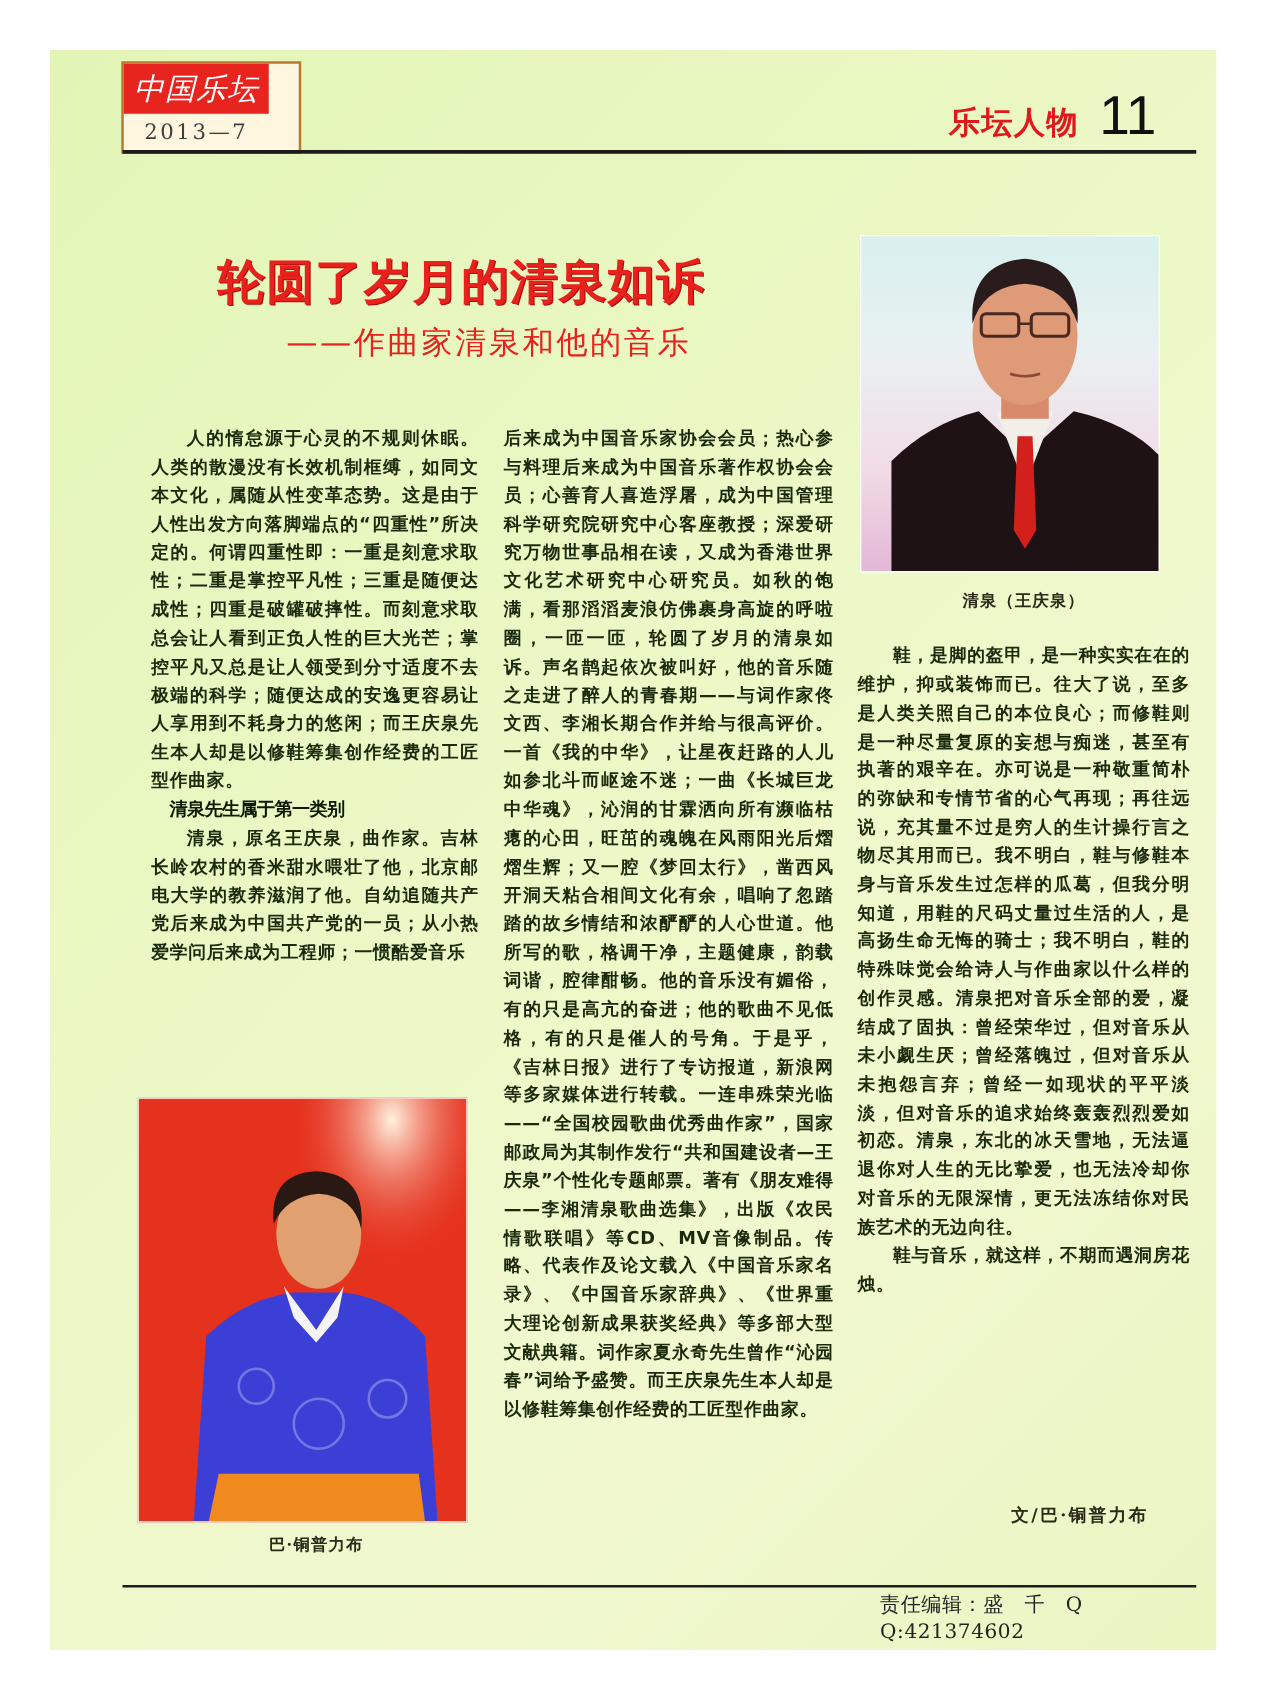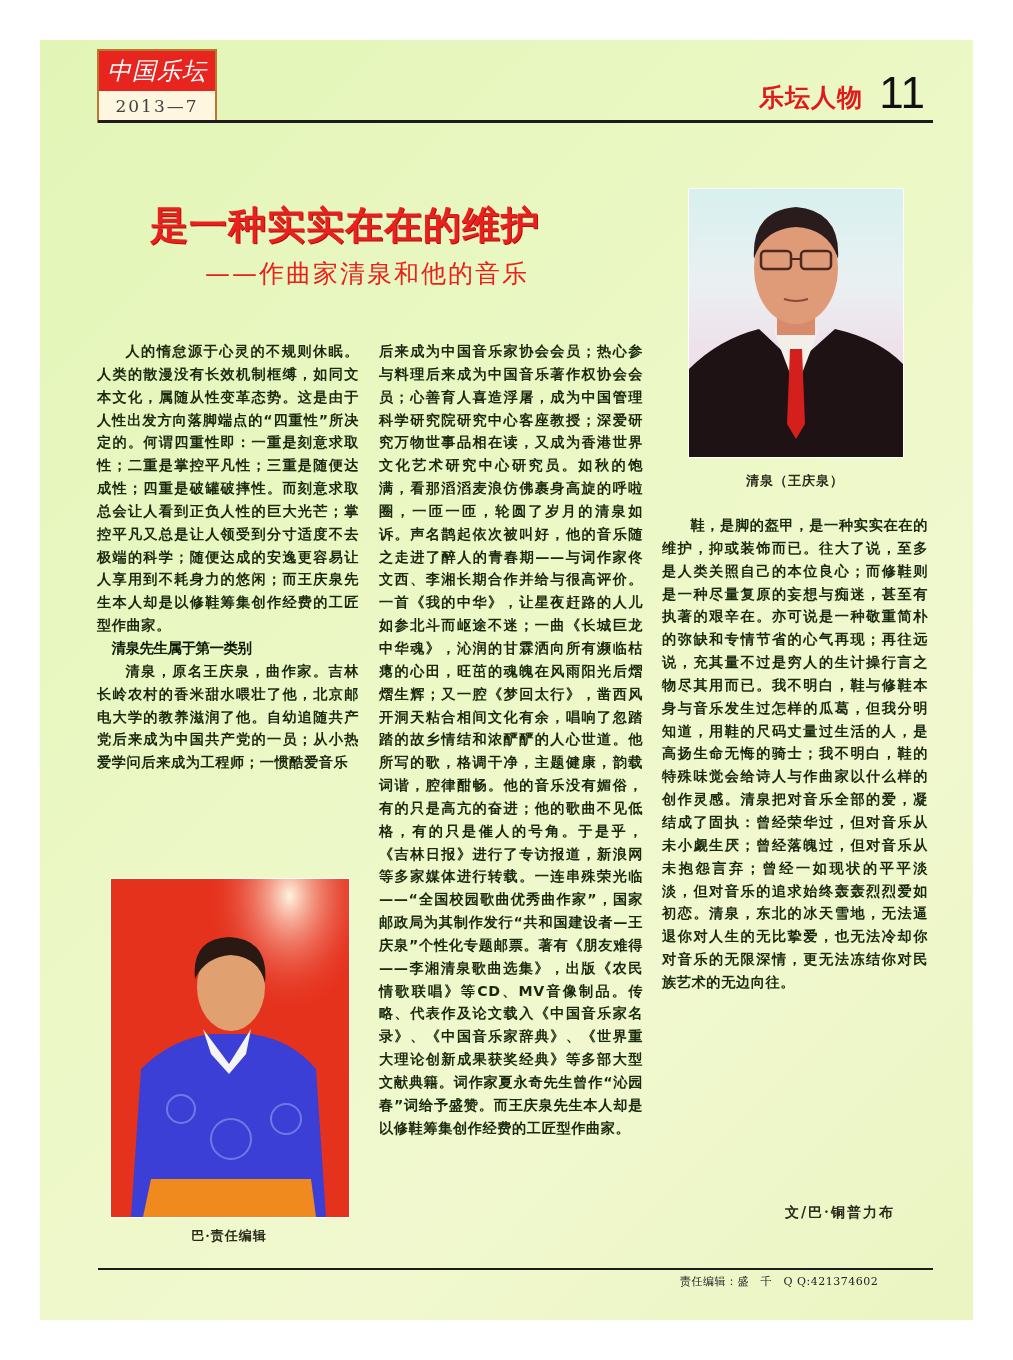--- a/index.html
+++ b/index.html
@@ -1,19 +1,19 @@
 <!DOCTYPE html>
 <html><head>
 <meta charset="utf-8">
 <style>
   html,body{margin:0;padding:0;}
   body{width:1013px;height:1360px;background:#ffffff;position:relative;overflow:hidden;font-family:"DejaVu Sans",sans-serif;}
   .page{position:absolute;left:40px;top:40px;width:933px;height:1280px;
     background:linear-gradient(135deg,#e2f5b6 0%,#ecf8c6 45%,#f1f8cf 70%,#eaf5c2 100%);}
-  .abs{position:absolute;}
+  .abs{position:absolute;padding-left:24px;}
   
   .logo-box{left:57px;top:9px;width:116px;height:70px;border:2px solid #b9782f;background:#fff6e0;}
   .logo-top{position:absolute;left:0;top:0;width:116px;height:40px;background:#e8241f;color:#fff;font-family:"DejaVu Serif",serif;font-style:italic;font-size:24px;line-height:40px;text-align:center;letter-spacing:1px;}
   .logo-date{position:absolute;left:0;top:41px;width:116px;height:28px;font-family:"DejaVu Serif",serif;font-size:17px;line-height:28px;text-align:center;color:#404040;letter-spacing:2px;}
   .section-name{right:110px;top:40px;font-size:25px;font-weight:bold;color:#e0191b;line-height:36px;letter-spacing:1px;}
   .page-num{right:48px;top:28px;font-family:"Liberation Sans",sans-serif;font-size:44px;line-height:50px;color:#111;}
   .rule-top{left:58px;top:80px;width:835px;height:3px;background:#1c1c1c;}
   
   .title{left:110px;top:160px;font-size:38px;font-weight:bold;color:#e8211c;letter-spacing:1px;line-height:50px;text-shadow:1px 1px 0 #b01010;}
   .subtitle{left:165px;top:216px;font-size:25px;font-weight:normal;color:#e8211c;letter-spacing:2px;line-height:36px;}
@@ -27,36 +27,36 @@
   .subhead{font-size:14.5px;font-weight:bold;color:#0c1a04;text-indent:1em !important;letter-spacing:-0.5px;}
   
   .photo1{left:648px;top:148px;width:214px;height:268px;border:1px solid #fff;
     background:linear-gradient(180deg,#d7f0ee 0%,#eaf0f2 35%,#f1dbe6 70%,#e3b7d6 100%);overflow:hidden;}
   .photo2{left:70px;top:838px;width:238px;height:338px;border:1px solid #fff;background:#e5321d;overflow:hidden;}
   .caption{font-family:"DejaVu Serif",serif;font-size:13px;color:#2a2a18;font-weight:bold;letter-spacing:1px;}
   .cap1{left:648px;top:432px;width:214px;text-align:center;}
   .cap2{left:70px;top:1187px;width:238px;text-align:center;}
   .byline{left:745px;top:1164px;font-family:"DejaVu Serif",serif;font-size:14px;font-weight:bold;color:#2a2a18;letter-spacing:2px;text-align:center;}
   .rule-bot{left:58px;top:1228px;width:835px;height:2px;background:#1c1c1c;}
-  .editor{left:640px;top:1234px;font-family:"DejaVu Serif",serif;font-size:11px;color:#222;letter-spacing:0.5px;}
+  .editor{left:640px;top:1234px;font-family:"DejaVu Serif",serif;font-size:16px;color:#222;letter-spacing:0.5px;}
 </style>
 </head>
 <body>
 
 <div class="page">
 
   <div class="abs logo-box">
     <div class="logo-top">中国乐坛</div>
     <div class="logo-date">2013—7</div>
   </div>
   <div class="abs section-name">乐坛人物</div>
   <div class="abs page-num">11</div>
   <div class="abs rule-top"></div>
 
-  <div class="abs title">是一种实实在在的维护</div>
+  <div class="abs title">轮圆了岁月的清泉如诉</div>
   <div class="abs subtitle">——作曲家清泉和他的音乐</div>
 
   <div class="abs photo1">
     <svg width="214" height="268" viewBox="0 0 214 268">
       <path d="M0 268 L0 180 Q30 150 70 140 L107 175 L146 140 Q190 150 214 175 L214 268 Z" fill="#1e1214"></path>
       <path d="M84 140 L107 200 L130 140 Z" fill="#f2eee8"></path>
       <path d="M101 160 L113 160 L116 235 L107 250 L98 235 Z" fill="#d3201c"></path>
       <rect x="88" y="110" width="38" height="36" fill="#d98a6a"></rect>
       <ellipse cx="107" cy="80" rx="42" ry="55" fill="#df9a78"></ellipse>
       <path d="M65 70 Q62 22 107 18 Q152 22 149 70 Q140 40 107 38 Q74 40 65 70 Z" fill="#2a1c1c"></path>
@@ -82,33 +82,34 @@
       <path d="M92 150 L118 185 L140 150 L135 175 L118 195 L100 175 Z" fill="#f4f4f4"></path>
       <ellipse cx="120" cy="108" rx="34" ry="44" fill="#e0a070"></ellipse>
       <path d="M84 100 Q80 60 118 58 Q158 60 154 104 Q148 78 120 76 Q94 78 84 100 Z" fill="#2a1812"></path>
       <g stroke="#8a90e8" stroke-width="2" fill="none" opacity="0.7">
         <circle cx="120" cy="260" r="20"></circle>
           <circle cx="70" cy="230" r="14"></circle>
           <circle cx="175" cy="240" r="15"></circle>
       </g>
     </svg>
   </div>
-  <div class="abs caption cap2">巴·责任编辑</div>
+  <div class="abs caption cap2">巴·铜普力布</div>
 
   <div class="abs col col1">
     <p>人的惰怠源于心灵的不规则休眠。人类的散漫没有长效机制框缚，如同文本文化，属随从性变革态势。这是由于人性出发方向落脚端点的“四重性”所决定的。何谓四重性即：一重是刻意求取性；二重是掌控平凡性；三重是随便达成性；四重是破罐破摔性。而刻意求取总会让人看到正负人性的巨大光芒；掌控平凡又总是让人领受到分寸适度不去极端的科学；随便达成的安逸更容易让人享用到不耗身力的悠闲；而王庆泉先生本人却是以修鞋筹集创作经费的工匠型作曲家。</p>
     <p class="subhead">清泉先生属于第一类别</p>
     <p>清泉，原名王庆泉，曲作家。吉林长岭农村的香米甜水喂壮了他，北京邮电大学的教养滋润了他。自幼追随共产党后来成为中国共产党的一员；从小热爱学问后来成为工程师；一惯酷爱音乐</p>
   </div>
 
   <div class="abs col col2">
     <p class="noind">后来成为中国音乐家协会会员；热心参与料理后来成为中国音乐著作权协会会员；心善育人喜造浮屠，成为中国管理科学研究院研究中心客座教授；深爱研究万物世事品相在读，又成为香港世界文化艺术研究中心研究员。如秋的饱满，看那滔滔麦浪仿佛裹身高旋的呼啦圈，一匝一匝，轮圆了岁月的清泉如诉。声名鹊起依次被叫好，他的音乐随之走进了醉人的青春期——与词作家佟文西、李湘长期合作并给与很高评价。一首《我的中华》，让星夜赶路的人儿如参北斗而岖途不迷；一曲《长城巨龙中华魂》，沁润的甘霖洒向所有濒临枯瘪的心田，旺茁的魂魄在风雨阳光后熠熠生辉；又一腔《梦回太行》，凿西风开洞天粘合相间文化有余，唱响了忽踏踏的故乡情结和浓酽酽的人心世道。他所写的歌，格调干净，主题健康，韵载词谐，腔律酣畅。他的音乐没有媚俗，有的只是高亢的奋进；他的歌曲不见低格，有的只是催人的号角。于是乎，《吉林日报》进行了专访报道，新浪网等多家媒体进行转载。一连串殊荣光临——“全国校园歌曲优秀曲作家”，国家邮政局为其制作发行“共和国建设者—王庆泉”个性化专题邮票。著有《朋友难得——李湘清泉歌曲选集》，出版《农民情歌联唱》等CD、MV音像制品。传略、代表作及论文载入《中国音乐家名录》、《中国音乐家辞典》、《世界重大理论创新成果获奖经典》等多部大型文献典籍。词作家夏永奇先生曾作“沁园春”词给予盛赞。而王庆泉先生本人却是以修鞋筹集创作经费的工匠型作曲家。</p>
   </div>
 
   <div class="abs col col3">
     <p>鞋，是脚的盔甲，是一种实实在在的维护，抑或装饰而已。往大了说，至多是人类关照自己的本位良心；而修鞋则是一种尽量复原的妄想与痴迷，甚至有执著的艰辛在。亦可说是一种敬重简朴的弥缺和专情节省的心气再现；再往远说，充其量不过是穷人的生计操行言之物尽其用而已。我不明白，鞋与修鞋本身与音乐发生过怎样的瓜葛，但我分明知道，用鞋的尺码丈量过生活的人，是高扬生命无悔的骑士；我不明白，鞋的特殊味觉会给诗人与作曲家以什么样的创作灵感。清泉把对音乐全部的爱，凝结成了固执：曾经荣华过，但对音乐从未小觑生厌；曾经落魄过，但对音乐从未抱怨言弃；曾经一如现状的平平淡淡，但对音乐的追求始终轰轰烈烈爱如初恋。清泉，东北的冰天雪地，无法逼退你对人生的无比挚爱，也无法冷却你对音乐的无限深情，更无法冻结你对民族艺术的无边向往。</p>
+    <p>鞋与音乐，就这样，不期而遇洞房花烛。</p>
   </div>
 
   <div class="abs byline">文/巴·铜普力布</div>
 
   <div class="abs rule-bot"></div>
   <div class="abs editor">责任编辑：盛　千　Q Q:421374602</div>
 </div>
 
 </body></html>

